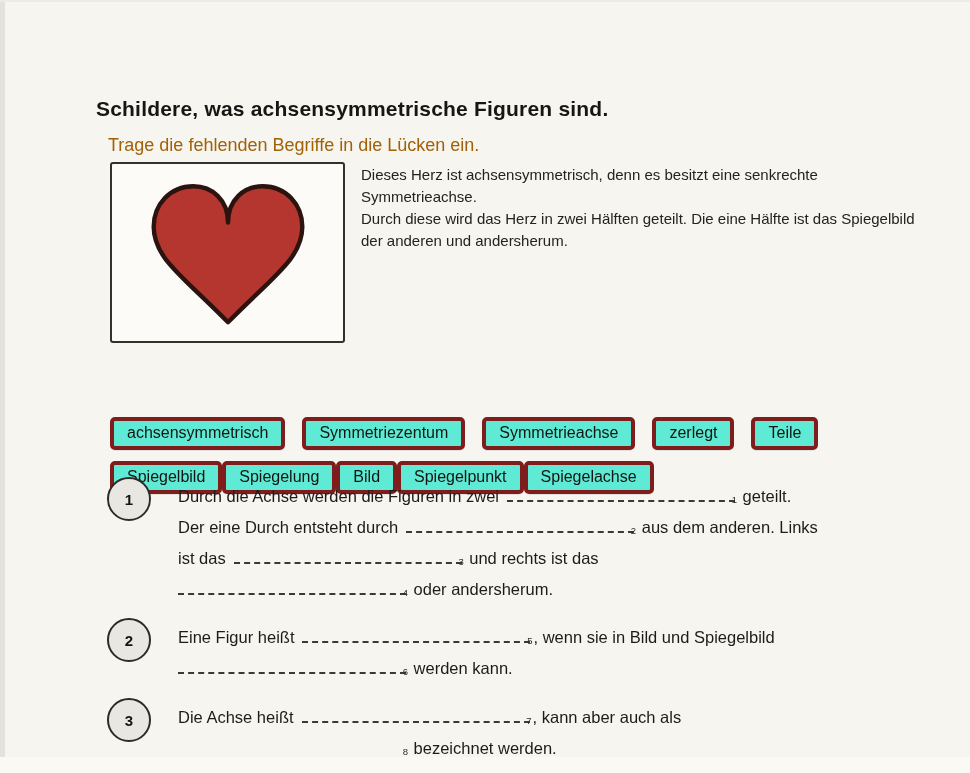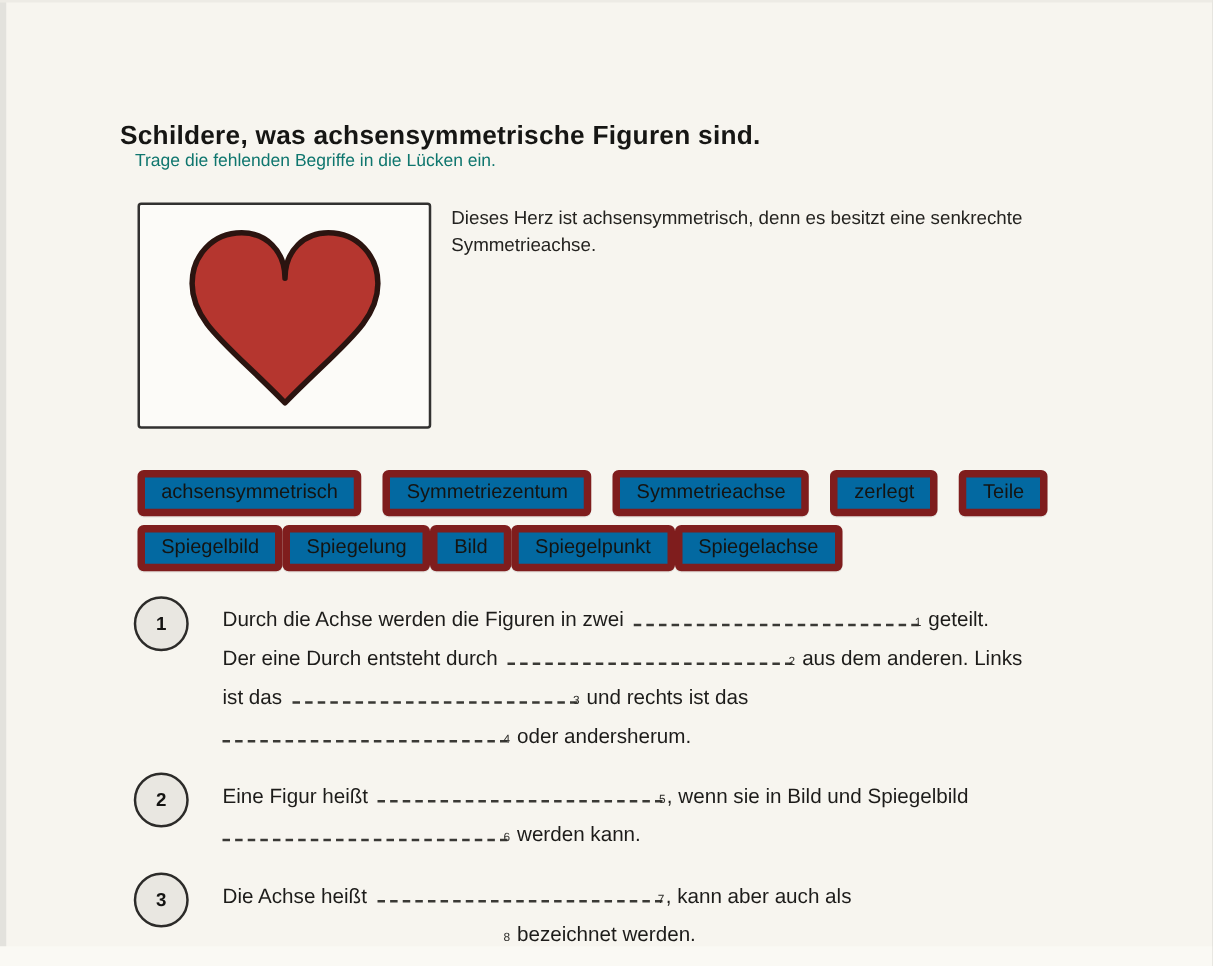--- a/index.html
+++ b/index.html
@@ -13,45 +13,46 @@
   }
   .edge-left{position:absolute;left:0;top:0;width:5px;height:100%;background:#e3e2dd;}
   .edge-top{position:absolute;left:0;top:0;width:100%;height:2px;background:#edebe5;}
   .bottom-band{position:absolute;left:0;top:757px;width:100%;height:16px;background:#faf9f4;}
 
   .page-title{
     position:absolute;left:96px;top:83px;
     font-size:21px;font-weight:bold;color:#161614;letter-spacing:.2px;
   }
   .page-subtitle{
-    position:absolute;left:108px;top:120px;
-    font-size:14px;color:#0f766e;
+    position:absolute;left:108px;top:135px;
+    font-size:18px;color:#a16207;
   }
 
   .heart-box{
     position:absolute;left:110px;top:162px;width:231px;height:177px;
     background:#fcfbf8;border:2px solid #323130;border-radius:3px;
     display:flex;align-items:center;justify-content:center;
   }
   .heart-box svg{display:block;}
 
   .heart-desc{
     position:absolute;left:360px;top:163px;width:558px;
     font-size:15px;line-height:21.5px;color:#242320;
   }
   .heart-desc p{margin:1px;}
 
   .word-row{position:absolute;left:110px;display:flex;}
   .word-row.r1{top:376px;gap:17px;}
   .word-row.r2{top:420px;}
   .chip{
-    border:6px solid #7f1d1d;border-radius:5px;background:#0369a1;
+    border:4px solid #7f1d1d;border-radius:5px;background:#5eead4;
     padding:3px 13px 4px;
     font-size:16px;color:#141412;white-space:nowrap;
     box-shadow:0 1px 0 rgba(0,0,0,.08);
+    margin-top:41px;
   }
 
   .qnum{
     position:absolute;left:107px;width:40px;height:40px;border-radius:50%;
     background:#e9e7e1;border:2px solid #2c2b29;
     display:flex;align-items:center;justify-content:center;
     font-size:15px;font-weight:bold;color:#141412;
   }
   .qnum.n1{top:477px;} .qnum.n2{top:618px;} .qnum.n3{top:698px;}
 
@@ -89,20 +90,21 @@
   <div class="heart-box">
     <span>
       <svg width="172" height="152" viewBox="0 0 100 90">
         <path d="M50 27 C50 13.5 40.5 5.5 29.5 5.5 C15.5 5.5 6 16.5 6 29.5 C6 48 23 58.5 50 86 C77 58.5 94 48 94 29.5 C94 16.5 84.5 5.5 70.5 5.5 C59.5 5.5 50 13.5 50 27 Z" fill="#b5362f" stroke="#2b1410" stroke-width="2.6" stroke-linejoin="round"></path>
       </svg>
     </span>
   </div>
 
   <div class="heart-desc">
     <p>Dieses Herz ist achsensymmetrisch, denn es besitzt eine senkrechte Symmetrieachse.</p>
+    <p>Durch diese wird das Herz in zwei Hälften geteilt. Die eine Hälfte ist das Spiegelbild der anderen und andersherum.</p>
   </div>
 
   <div class="word-row r1">
     <div class="chip">achsensymmetrisch</div>
     <div class="chip">Symmetriezentum</div>
     <div class="chip">Symmetrieachse</div>
     <div class="chip">zerlegt</div>
     <div class="chip">Teile</div>
   </div>
 

